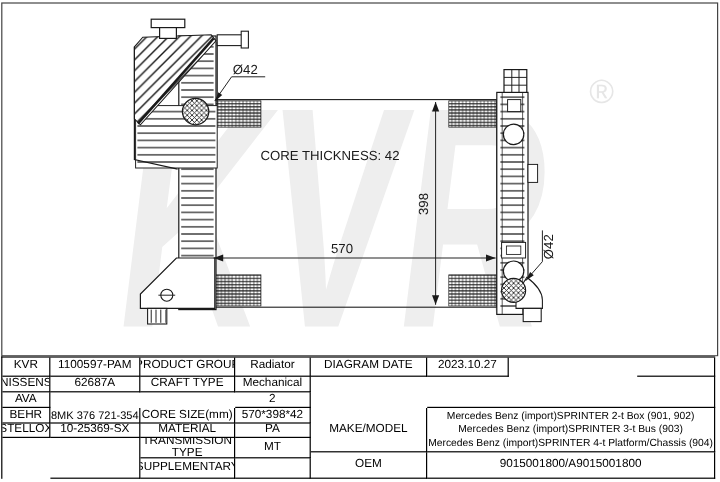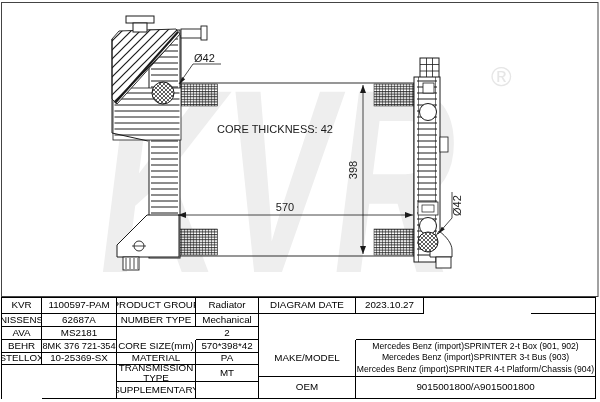--- a/index.html
+++ b/index.html
@@ -138,25 +138,24 @@
 
   <div class="spec-table">
 
     <div class="cell" style="grid-area:1/1/2/2">KVR</div>
     <div class="cell" style="grid-area:1/2/2/3">1100597-PAM</div>
     <div class="cell" style="grid-area:1/3/2/4">PRODUCT GROUP</div>
     <div class="cell" style="grid-area:1/4/2/5">Radiator</div>
 
     <div class="cell" style="grid-area:2/1/3/2">NISSENS</div>
     <div class="cell" style="grid-area:2/2/3/3">62687A</div>
-    <div class="cell" style="grid-area:2/3/3/4">NUMBER TYPE</div>
+    <div class="cell" style="grid-area:2/3/3/4">CRAFT TYPE</div>
     <div class="cell" style="grid-area:2/4/3/5">Mechanical</div>
 
     <div class="cell" style="grid-area:3/1/4/2">AVA</div>
-    <div class="cell" style="grid-area:3/2/4/3">MS2181</div>
     <div class="cell" style="grid-area:3/4/4/5">2</div>
 
     <div class="cell" style="grid-area:4/1/5/2">BEHR</div>
     <div class="cell" style="grid-area:4/2/5/3;font-size:9.2px">8MK 376 721-354</div>
     <div class="cell" style="grid-area:4/3/5/4">CORE SIZE(mm)</div>
     <div class="cell" style="grid-area:4/4/5/5">570*398*42</div>
 
     <div class="cell" style="grid-area:5/1/6/2">STELLOX</div>
     <div class="cell" style="grid-area:5/2/6/3">10-25369-SX</div>
     <div class="cell" style="grid-area:5/3/6/4">MATERIAL</div>

